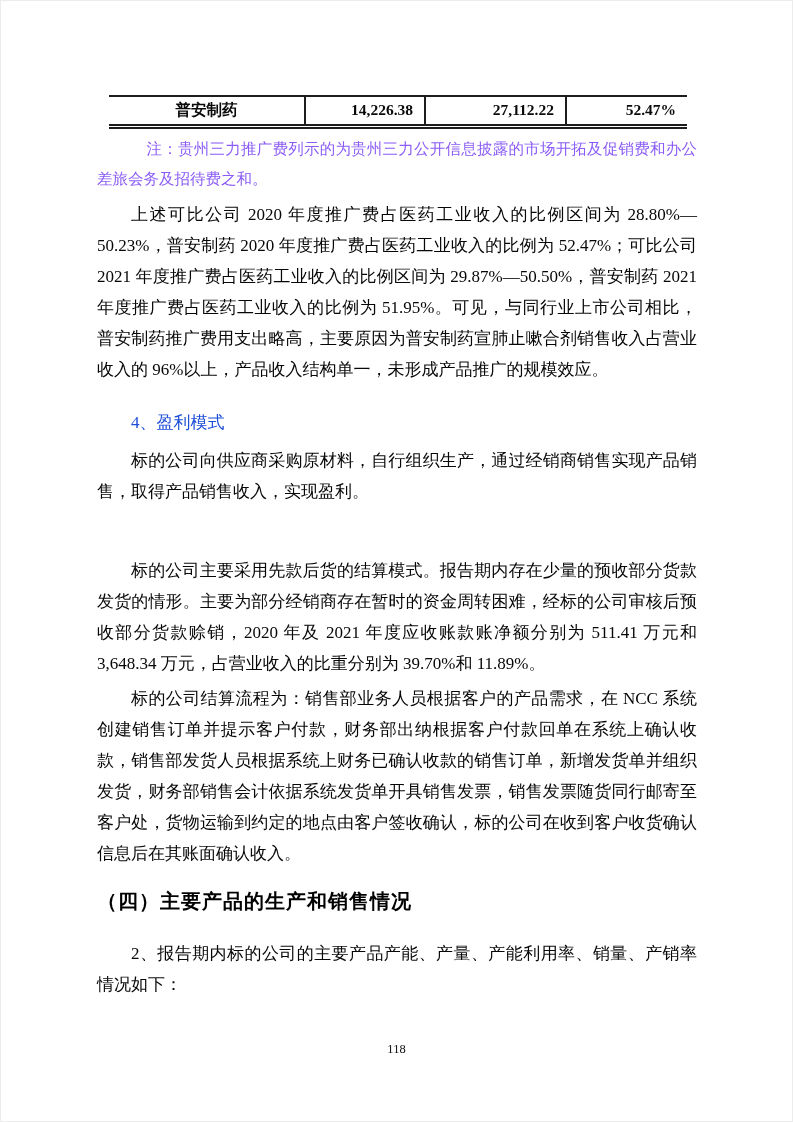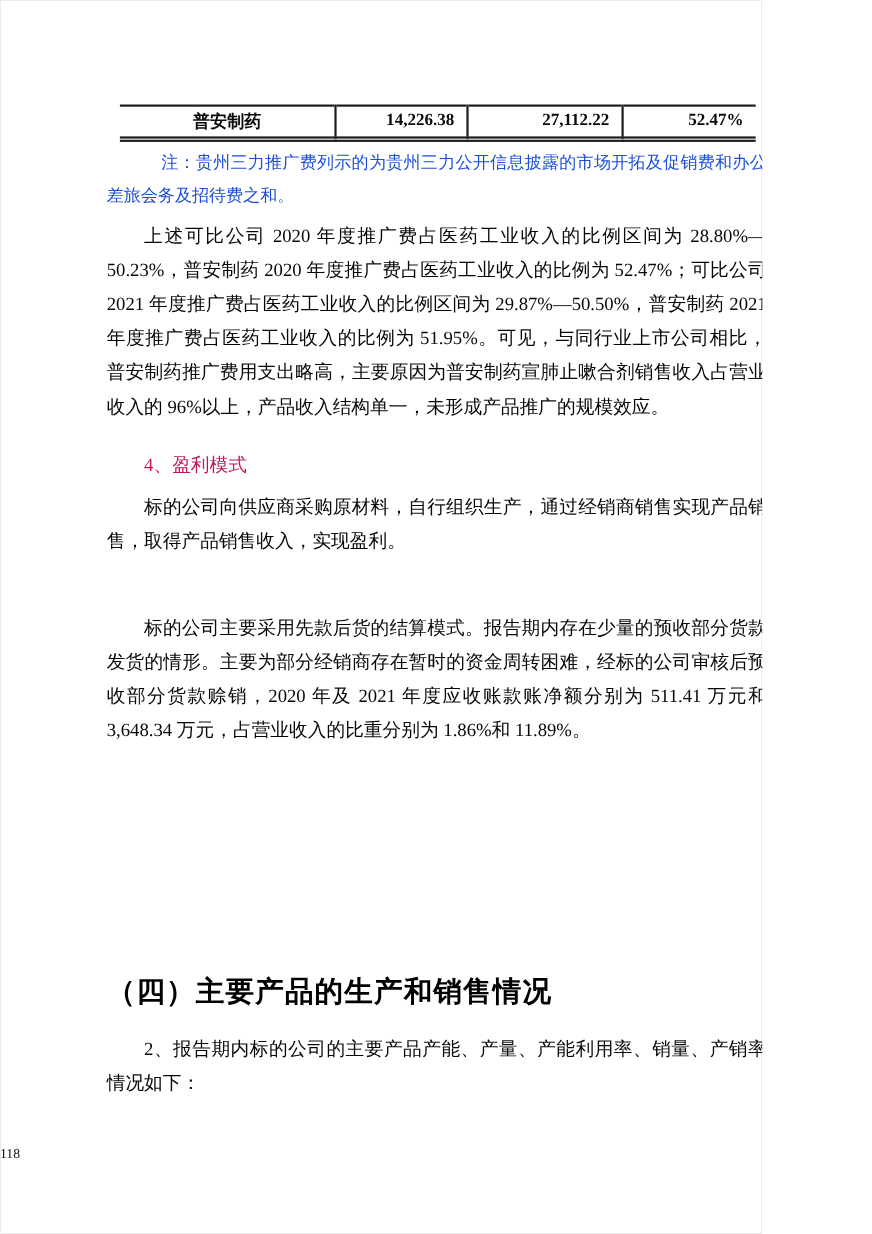--- a/index.html
+++ b/index.html
@@ -1,19 +1,19 @@
 <!DOCTYPE html>
 <html><head>
 <meta charset="utf-8">
 <style>
   * { margin: 0; padding: 0; box-sizing: border-box; }
   html, body { background: #ffffff; }
   .page {
     position: relative;
-    width: 693px;
+    width: 793px;
     height: 1122px;
     background: #ffffff;
     font-family: "Liberation Serif", "DejaVu Serif", serif;
     color: #000000;
     overflow: hidden;
     box-shadow: inset 0 0 0 1px #ececec;
   }
   .block { position: absolute; left: 97px; width: 600px; }
 
   
@@ -47,41 +47,42 @@
     text-justify: inter-ideograph;
     text-indent: 2em;
     color: #070707;
   }
   .note {
     font-size: 15.5px;
     line-height: 30px;
     text-align: justify;
     text-justify: inter-ideograph;
     text-indent: 3.2em;
-    color: #1d4ed8;
+    color: #8b5cf6;
   }
   .sub-heading {
     font-size: 17px;
     line-height: 31px;
     text-indent: 2em;
-    color: #be185d;
+    color: #1d4ed8;
   }
   .section-heading {
     font-family: "Liberation Sans", "DejaVu Sans", sans-serif;
-    font-size: 26px;
+    font-size: 20px;
     font-weight: bold;
     line-height: 30px;
     color: #000000;
     letter-spacing: 1px;
   }
   .page-number {
     position: absolute;
     top: 1042px;
     left: 0;
     width: 793px;
+    text-align: center;
     font-size: 12.5px;
     color: #111111;
   }
 </style>
 </head>
 <body>
 
 <div class="page">
 
   <table class="doc-table tbl-top">
@@ -101,21 +102,22 @@
   </tbody>
     </table>
 
   <div class="block note" style="top:134px">注：贵州三力推广费列示的为贵州三力公开信息披露的市场开拓及促销费和办公差旅会务及招待费之和。</div>
 
   <div class="block para" style="top:199px">上述可比公司 2020 年度推广费占医药工业收入的比例区间为 28.80%—50.23%，普安制药 2020 年度推广费占医药工业收入的比例为 52.47%；可比公司 2021 年度推广费占医药工业收入的比例区间为 29.87%—50.50%，普安制药 2021 年度推广费占医药工业收入的比例为 51.95%。可见，与同行业上市公司相比，普安制药推广费用支出略高，主要原因为普安制药宣肺止嗽合剂销售收入占营业收入的 96%以上，产品收入结构单一，未形成产品推广的规模效应。</div>
 
   <div class="block sub-heading" style="top:407px">4、盈利模式</div>
   <div class="block para" style="top:445px">标的公司向供应商采购原材料，自行组织生产，通过经销商销售实现产品销售，取得产品销售收入，实现盈利。</div>
 
-  <div class="block para" style="top:555px">标的公司主要采用先款后货的结算模式。报告期内存在少量的预收部分货款发货的情形。主要为部分经销商存在暂时的资金周转困难，经标的公司审核后预收部分货款赊销，2020 年及 2021 年度应收账款账净额分别为 511.41 万元和 3,648.34 万元，占营业收入的比重分别为 1.86%和 11.89%。</div>
+  <div class="block para" style="top:555px">标的公司主要采用先款后货的结算模式。报告期内存在少量的预收部分货款发货的情形。主要为部分经销商存在暂时的资金周转困难，经标的公司审核后预收部分货款赊销，2020 年及 2021 年度应收账款账净额分别为 511.41 万元和 3,648.34 万元，占营业收入的比重分别为 39.70%和 11.89%。</div>
+  <div class="block para" style="top:683px">标的公司结算流程为：销售部业务人员根据客户的产品需求，在 NCC 系统创建销售订单并提示客户付款，财务部出纳根据客户付款回单在系统上确认收款，销售部发货人员根据系统上财务已确认收款的销售订单，新增发货单并组织发货，财务部销售会计依据系统发货单开具销售发票，销售发票随货同行邮寄至客户处，货物运输到约定的地点由客户签收确认，标的公司在收到客户收货确认信息后在其账面确认收入。</div>
 
   <div class="block section-heading" style="top:886px">（四）主要产品的生产和销售情况</div>
   <div class="block para" style="top:938px">2、报告期内标的公司的主要产品产能、产量、产能利用率、销量、产销率情况如下：</div>
 
 
   <div class="page-number">118</div>
 
 </div>
 
 </body></html>

